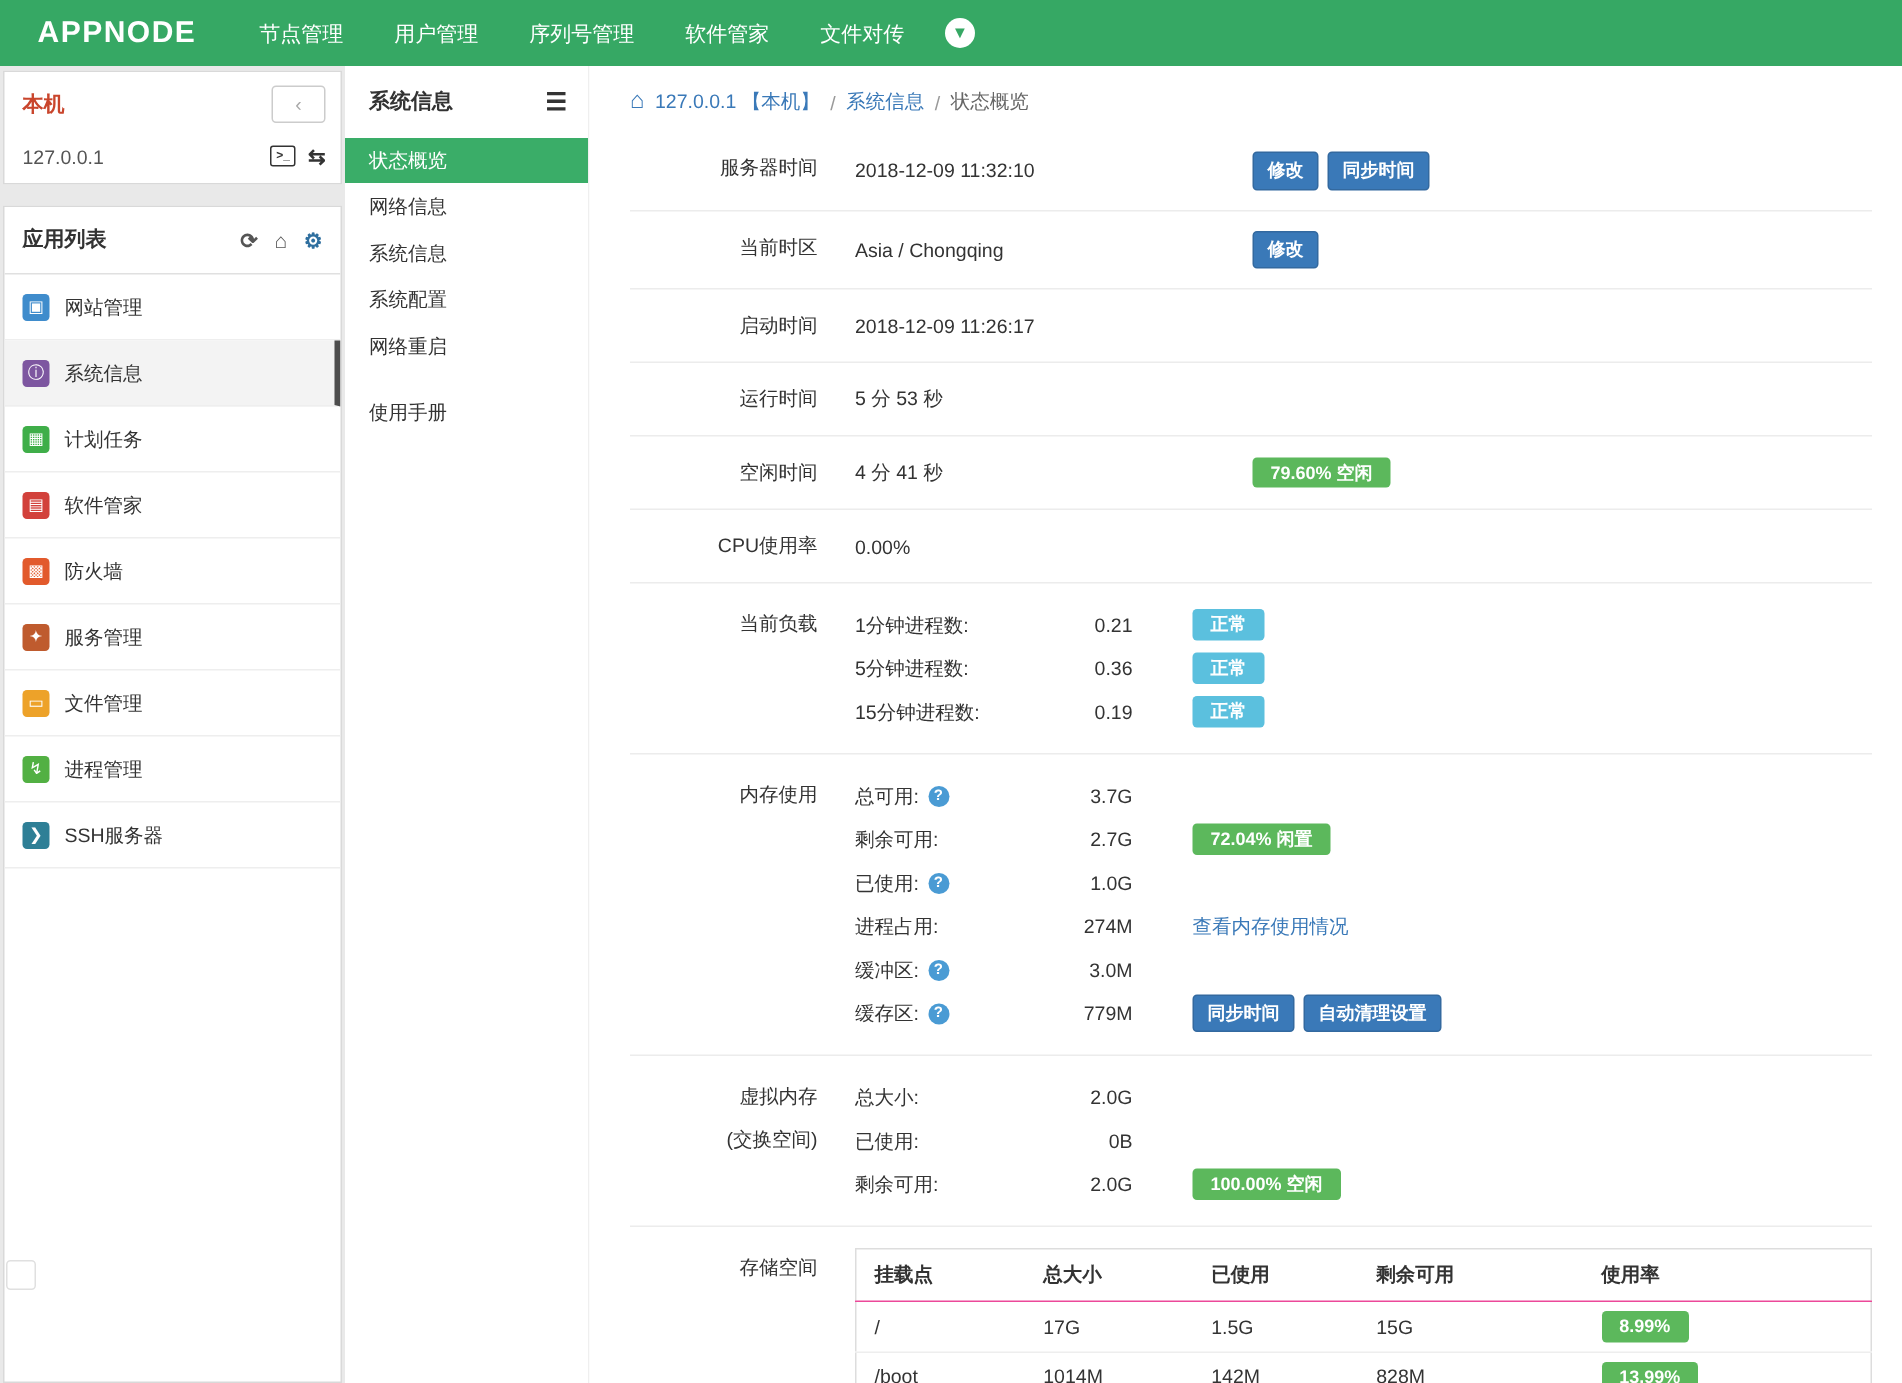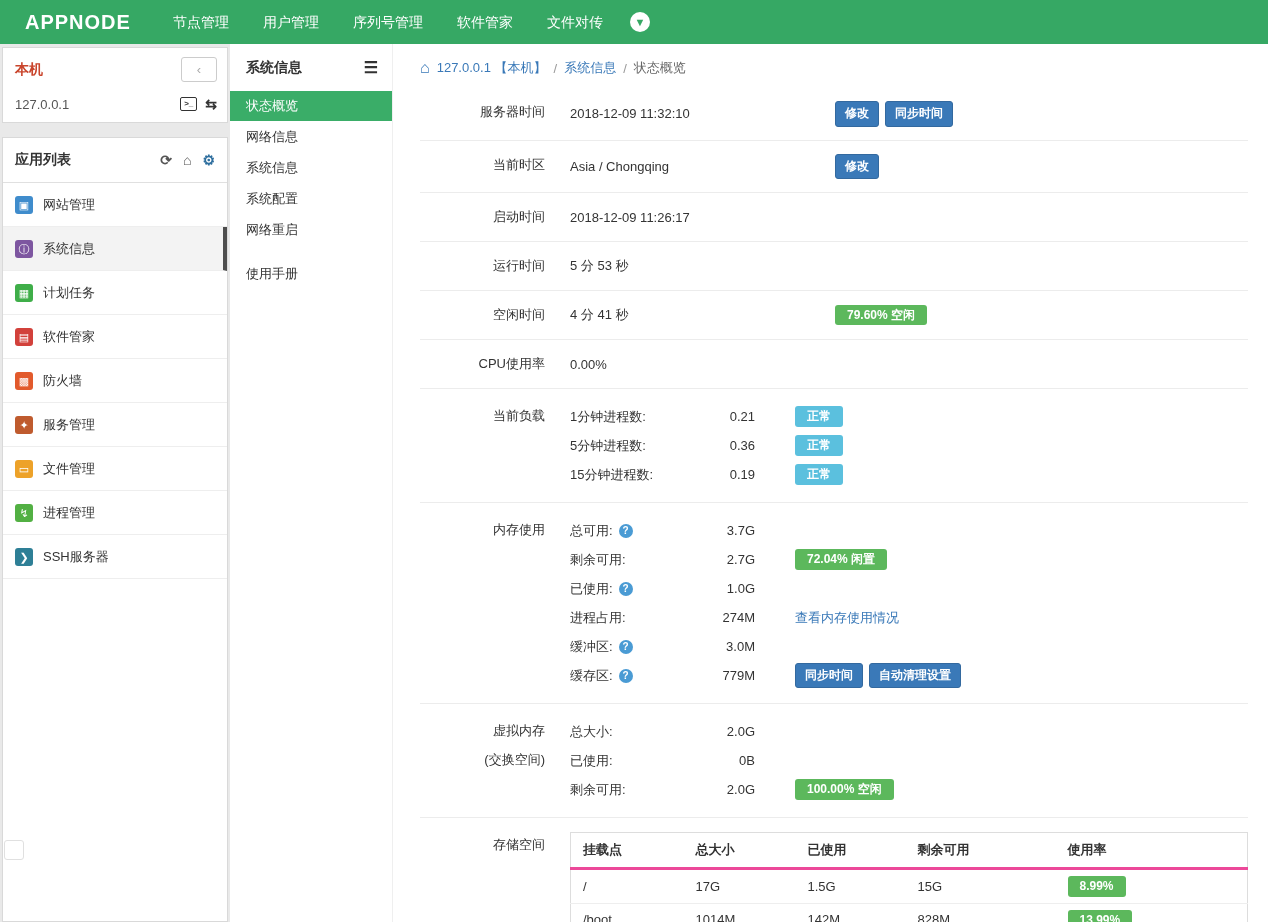--- a/index.html
+++ b/index.html
@@ -69,21 +69,21 @@
   .sub-actions{margin-left:40px;display:flex;gap:6px;align-items:center}
 
   .badge{display:inline-block;padding:3px 12px;border-radius:3px;color:#fff;font-size:12px;font-weight:bold;line-height:1.2}
   .badge.success{background:#5cb85c}
   .badge.info{background:#5bc0de}
   .btn{display:inline-block;padding:4px 9px;border-radius:3px;background:#3a79b8;color:#fff;font-size:12px;border:1px solid #33699f;cursor:pointer;font-family:inherit;line-height:1.3;font-weight:bold}
   .help{width:14px;height:14px;border-radius:50%;background:#4a9bd4;color:#fff;font-size:10px;line-height:14px;text-align:center;display:inline-block;font-weight:bold;cursor:pointer;flex:none}
   .link{color:#3a79b8;cursor:pointer}
 
   table.storage{width:678px;border-collapse:collapse;border:1px solid #ddd;margin-top:1px}
-  table.storage th{text-align:left;padding:8px 12px;font-weight:bold;border-bottom:3px solid #ec4899;font-size:13px}
+  table.storage th{text-align:left;padding:8px 12px;font-weight:bold;border-bottom:1px solid #ec4899;font-size:13px}
   table.storage td{padding:6px 12px;border-top:1px solid #eee}
   table.storage th:nth-child(1){width:113px}
   table.storage th:nth-child(2){width:112px}
   table.storage th:nth-child(3){width:110px}
   table.storage th:nth-child(4){width:150px}
 
   .corner-widget{position:absolute;left:4px;top:840px;width:20px;height:20px;background:rgba(255,255,255,.85);border:1px solid #e0e0e0;border-radius:3px;cursor:pointer}
 </style>
 </head>
 <body>

